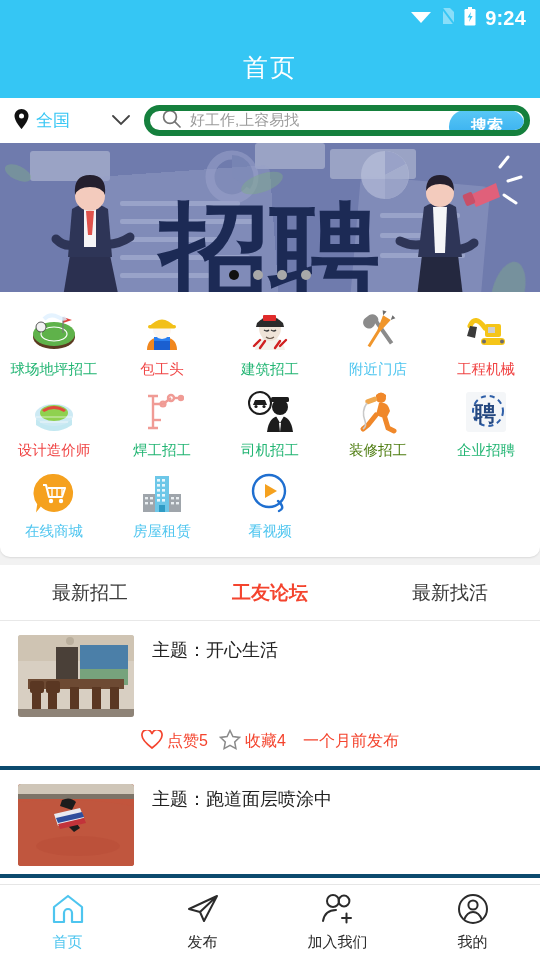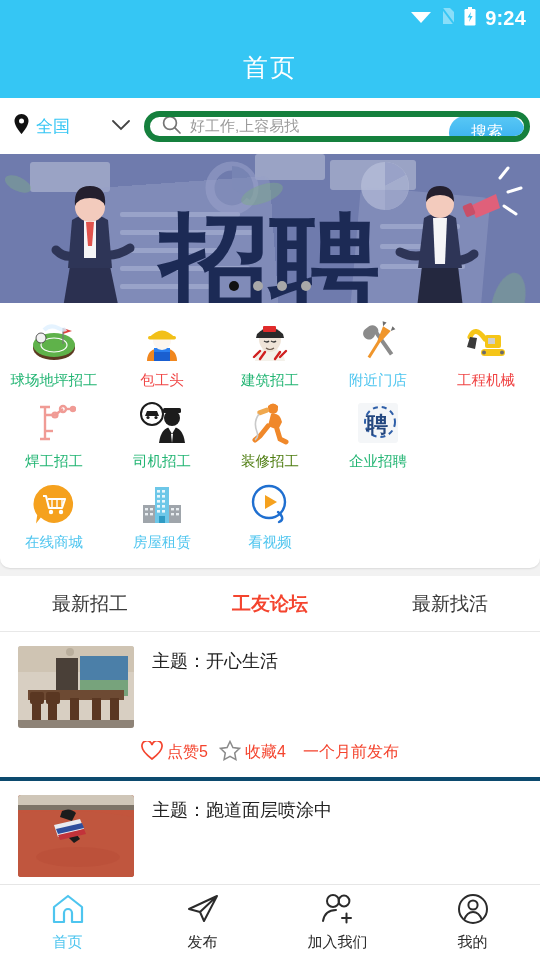--- a/index.html
+++ b/index.html
@@ -21,37 +21,37 @@
 
   
   .header {
     height:62px; background:#35c6f4; flex:none;
     display:flex; align-items:center; justify-content:center;
   }
   .header-title { color:#fff; font-size:25px; letter-spacing:2px; }
 
   
   .searchrow {
-    height:56px; background:#fff; flex:none;
+    height:45px; background:#fff; flex:none;
     display:flex; align-items:center; padding:0 10px 0 14px; gap:0;
   }
   .loc { display:flex; align-items:center; gap:7px; width:130px; }
   .loc-label { color:#35c6f4; font-size:17px; }
   .chev { margin-left:auto; margin-right:14px; }
   .searchbox {
     flex:1; height:31px; border:6px solid #15803d; border-radius:16px;
     background:#fff; display:flex; align-items:center; padding-left:12px;
     position:relative; overflow:hidden;
   }
   .search-ph { color:#9b9b9b; font-size:15px; margin-left:9px; }
   .search-btn {
     position:absolute; right:-1px; top:-1px; height:33px; width:76px;
     border-radius:17px; background:linear-gradient(180deg,#59c8f5 0%,#2fa9ef 100%);
     display:flex; align-items:center; justify-content:center;
-    color:#fff; font-size:16px;
+    color:#fff; font-size:16px;font-weight:bold;
   }
 
   
   .banner {
     flex:none; height:149px; position:relative; overflow:hidden;
     background:#f97316;
   }
   .banner svg { position:absolute; inset:0; }
   .dots {
     position:absolute; left:0; right:0; bottom:12px;
@@ -323,20 +323,35 @@
             <path d="M7 16 l-3 10 l8 2 l2 -11 z" fill="#3a3a3a"></path>
           </svg>
         </span>
         <span class="cell-lbl" style="color:#f04545">工程机械</span>
       </div>
     </div>
 
     <div class="grid-row">
       <div class="cell">
         <span class="cell-ico">
+          <svg width="46" height="42" viewBox="0 0 46 42">
+            <path d="M5 28 q18 12 36 0 l0 6 q-18 12 -36 0 z" fill="#b9e4ef" opacity=".85"></path>
+            <ellipse cx="23" cy="24" rx="19" ry="11" fill="#cdeaf4"></ellipse>
+            <ellipse cx="23" cy="22" rx="14" ry="8" fill="#8fd14f"></ellipse>
+            <path d="M11 19 q12 -8 24 0 l-2 2 q-10 -6 -20 0 z" fill="#e04a3c"></path>
+            <g stroke="#ffffff" stroke-width=".8" opacity=".8">
+              <path d="M5 26 h36"></path>
+                <path d="M9 31 h28"></path>
+            </g>
+          </svg>
+        </span>
+        <span class="cell-lbl" style="color:#f04545">设计造价师</span>
+      </div>
+      <div class="cell">
+        <span class="cell-ico">
           <svg width="44" height="44" viewBox="0 0 44 44" fill="none" stroke="#f09b95" stroke-width="2.4">
             <path d="M8 6 h10 M8 38 h10 M13 6 v32"></path>
             <path d="M13 14 h10 l8 -6"></path>
             <circle cx="23" cy="14" r="2.4"></circle>
               <circle cx="31" cy="8" r="3"></circle>
             <path d="M34 8 h6"></path>
               <circle cx="41" cy="8" r="2" fill="#f09b95"></circle>
             <path d="M13 30 h8"></path>
           </svg>
         </span>

